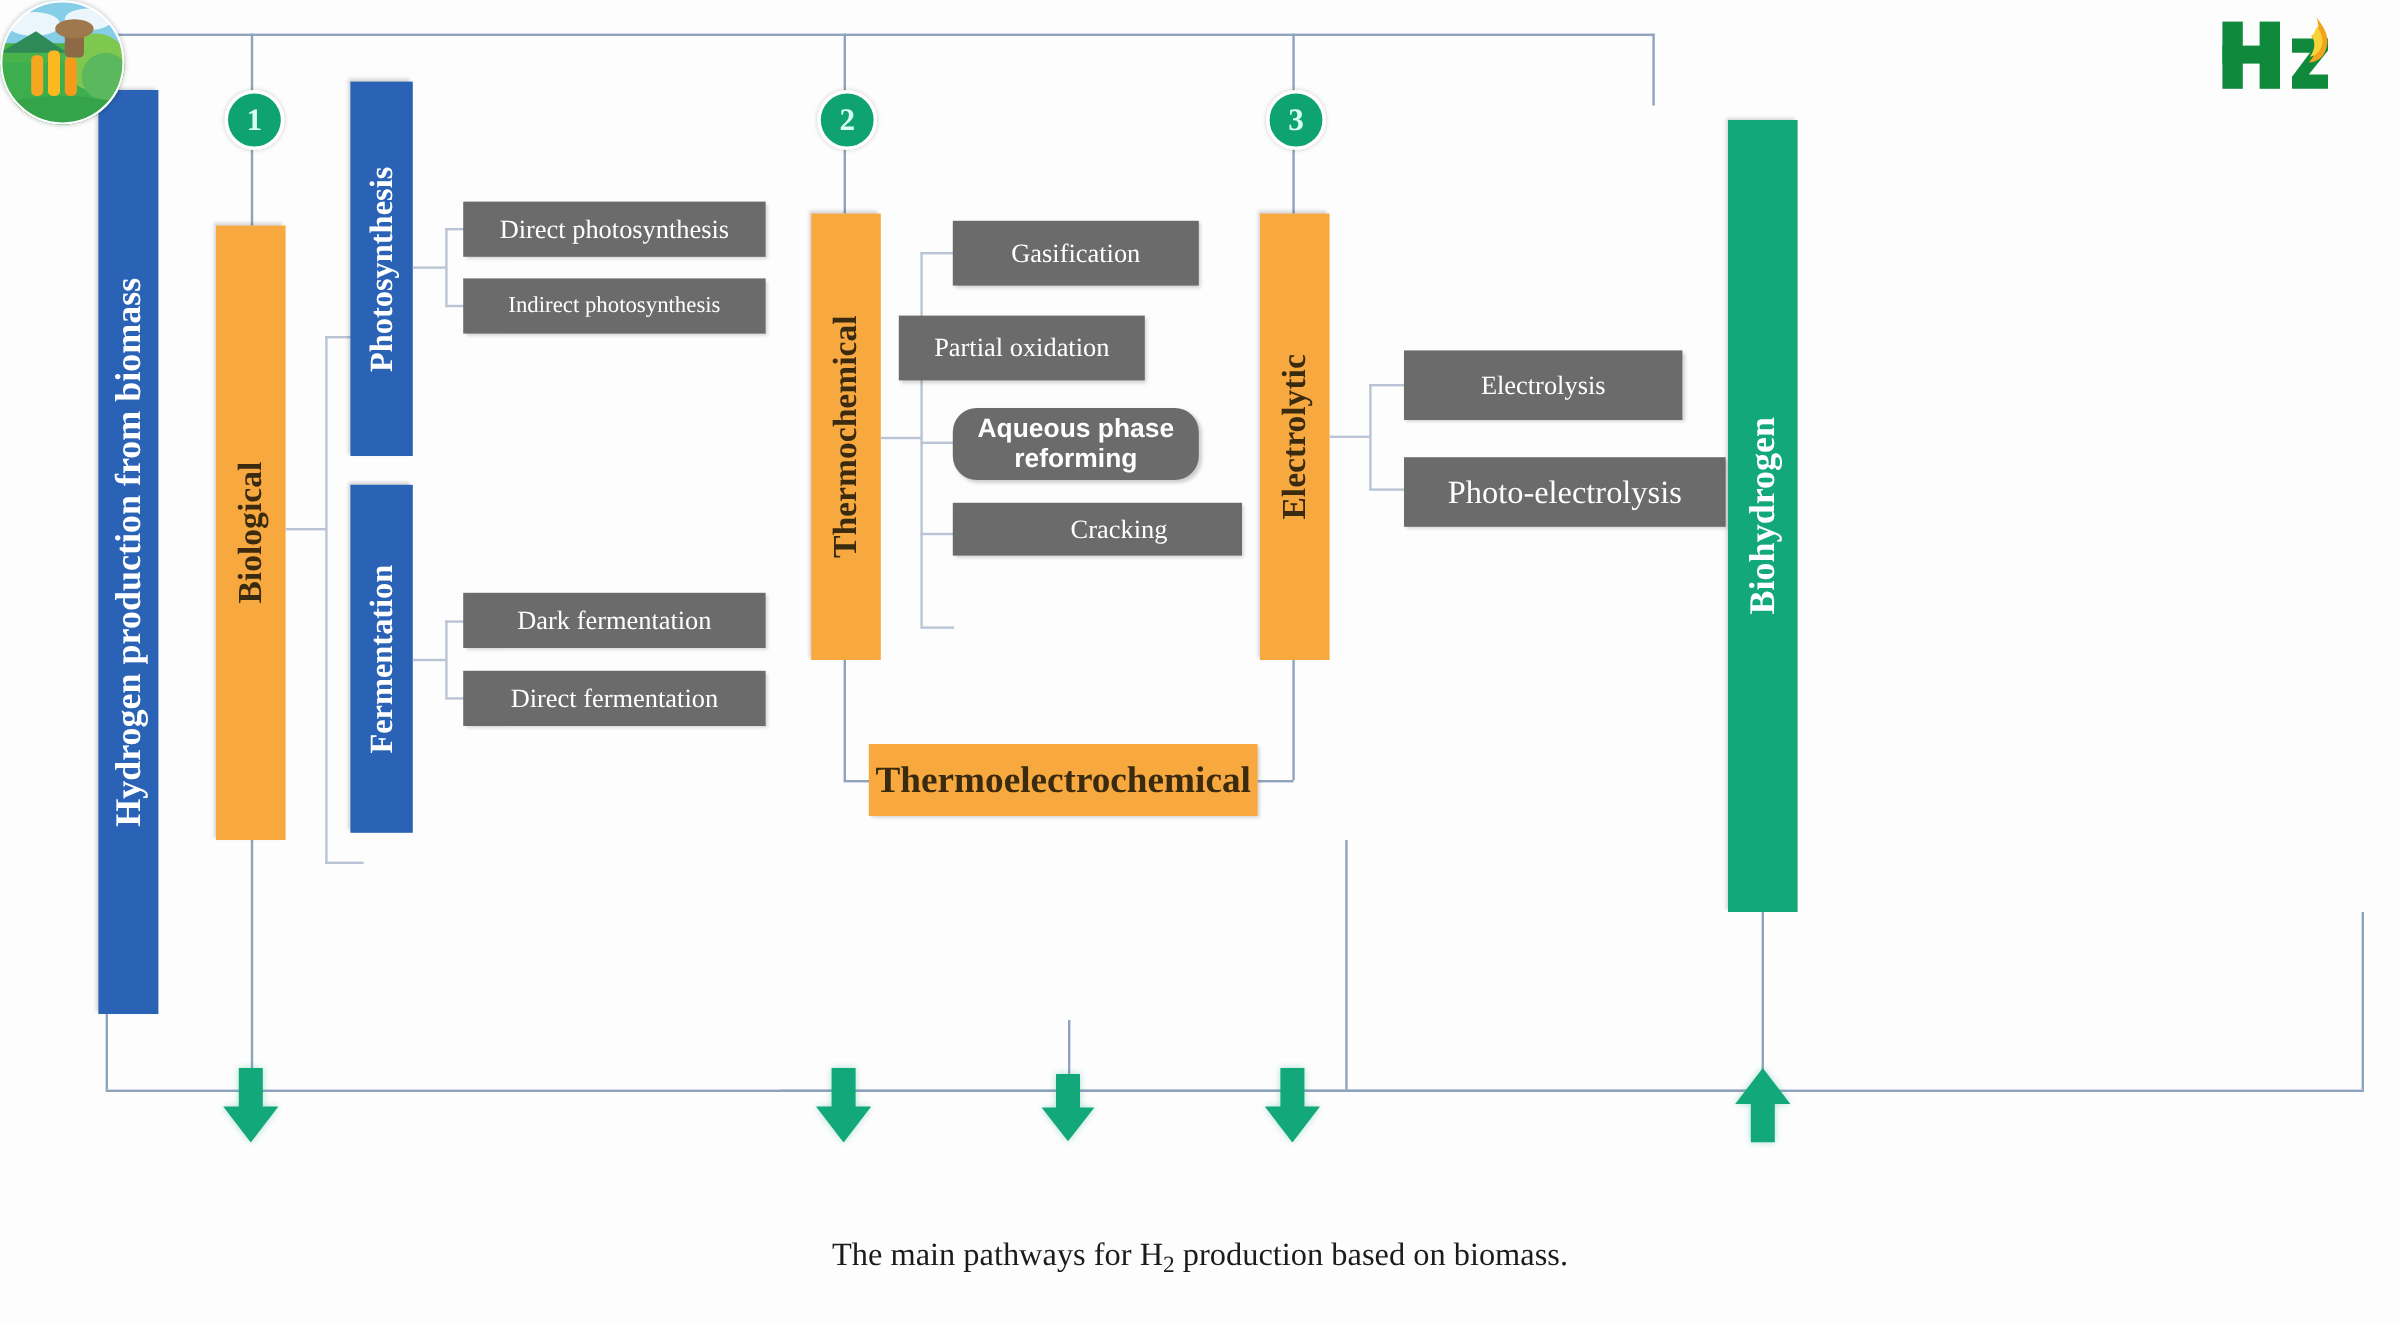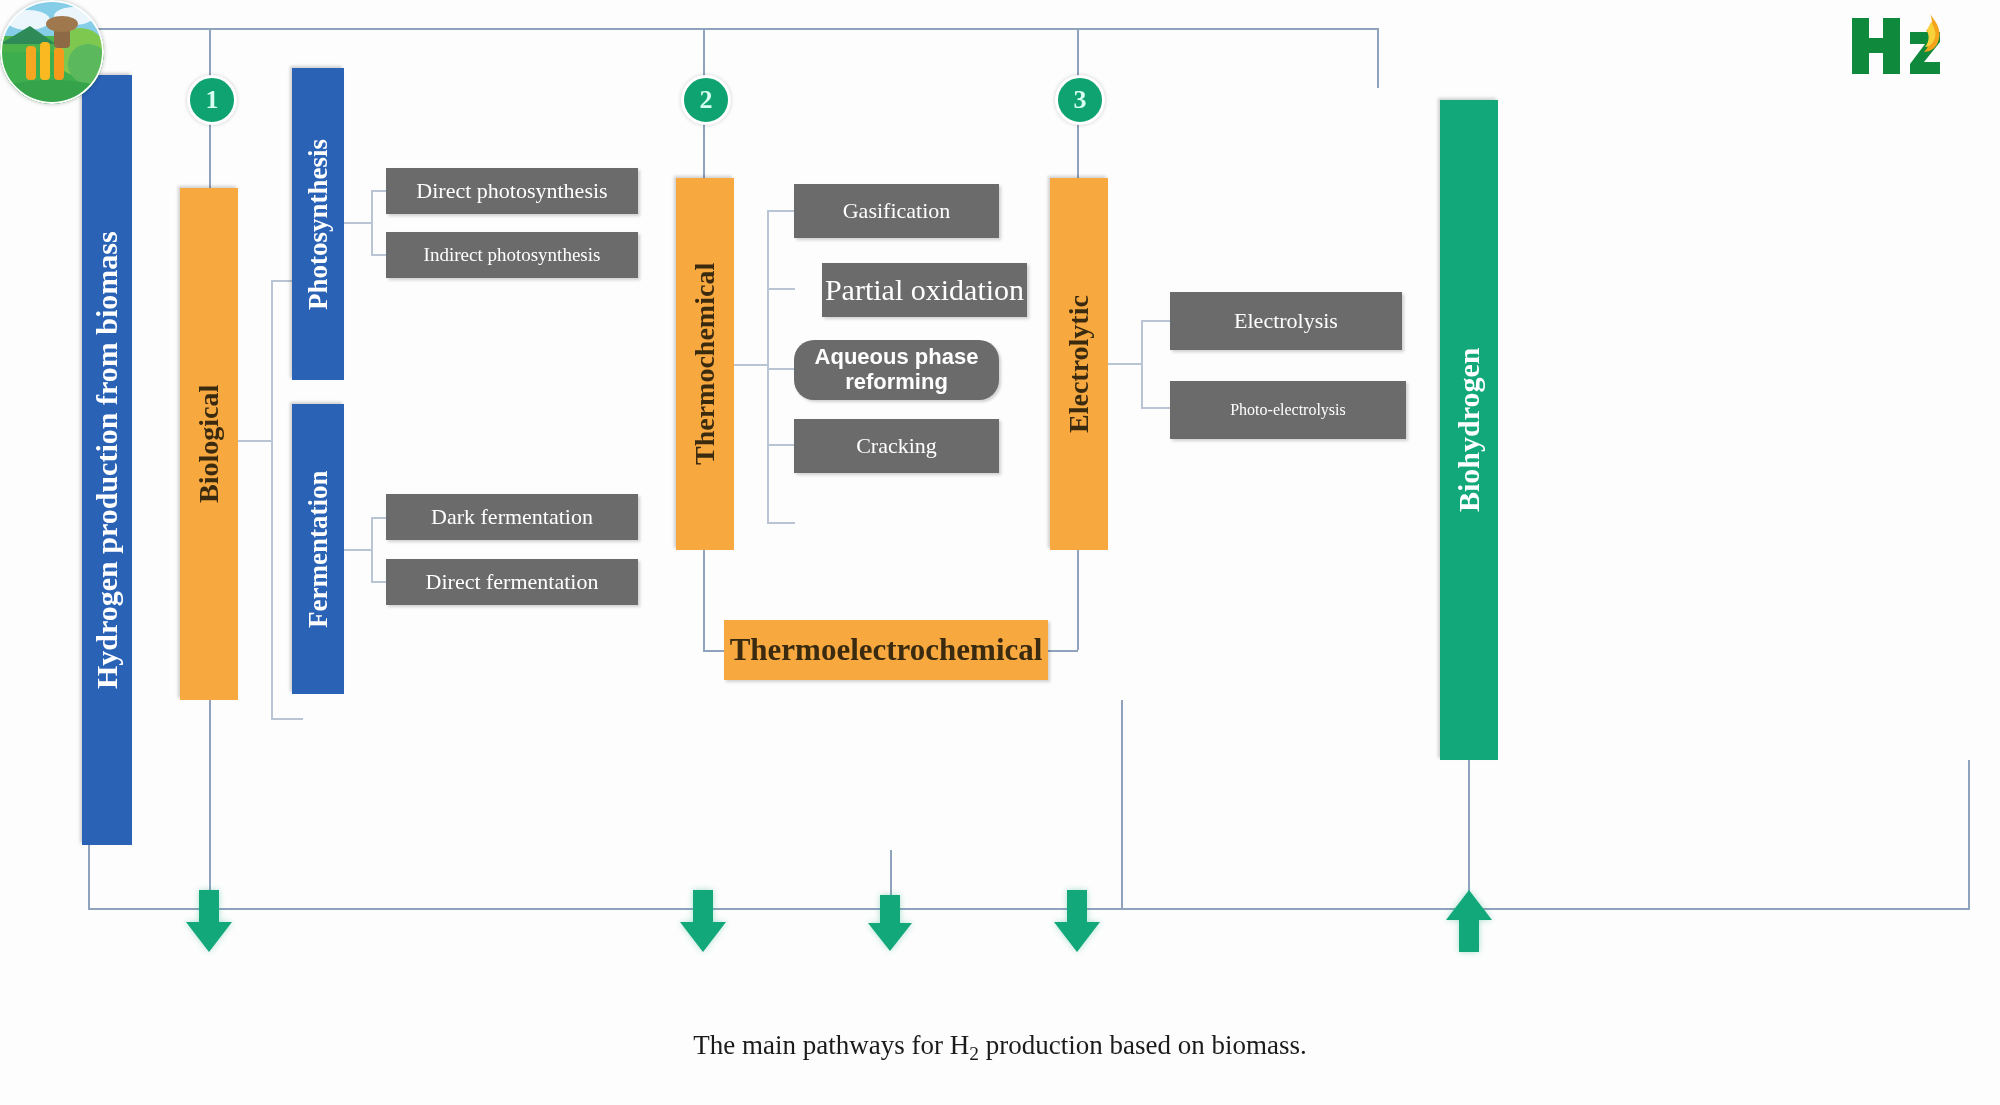--- a/index.html
+++ b/index.html
@@ -144,35 +144,35 @@
 
   <div class="ln lnh" style="left:734px; top:364px; width:34px;"></div>
   <div class="ln lnv" style="left:767px; top:210px; height:312px;"></div>
   <div class="ln lnh" style="left:767px; top:210px; width:28px;"></div>
   <div class="ln lnh" style="left:767px; top:288px; width:28px;"></div>
   <div class="ln lnh" style="left:767px; top:368px; width:28px;"></div>
   <div class="ln lnh" style="left:767px; top:444px; width:28px;"></div>
   <div class="ln lnh" style="left:767px; top:522px; width:28px;"></div>
 
   <div class="hbox grey" style="left:794px; top:184px; width:205px; height:54px; font-size:22px;">Gasification</div>
-  <div class="hbox grey" style="left:822px; top:263px; width:205px; height:54px; font-size:30px;">Partial oxidation</div>
+  <div class="hbox grey" style="left:749px; top:263px; width:205px; height:54px; font-size:22px;">Partial oxidation</div>
   <div class="hbox grey" style="left:794px; top:340px; width:205px; height:60px; font-size:22px; font-weight:bold; font-family:'Liberation Sans', sans-serif;border-radius:20px;">Aqueous phase reforming</div>
-  <div class="hbox grey" style="left:794px; top:419px; width:205px; height:54px; font-size:22px;">Cracking</div>
+  <div class="hbox grey" style="left:794px; top:419px; width:205px; height:44px; font-size:22px;padding-left:36px;">Cracking</div>
 
   <div class="badge" style="left:1055px; top:75px;">3</div>
 
   <div class="vbar orange" style="left:1050px; top:178px; width:58px; height:372px; font-size:28px;">Electrolytic</div>
 
   <div class="ln lnh" style="left:1108px; top:363px; width:34px;"></div>
   <div class="ln lnv" style="left:1141px; top:320px; height:88px;"></div>
   <div class="ln lnh" style="left:1141px; top:320px; width:30px;"></div>
   <div class="ln lnh" style="left:1141px; top:407px; width:30px;"></div>
 
   <div class="hbox grey" style="left:1170px; top:292px; width:232px; height:58px; font-size:22px;">Electrolysis</div>
-  <div class="hbox grey" style="left:1170px; top:381px; width:236px; height:58px; font-size:16px;">Photo-electrolysis</div>
+  <div class="hbox grey" style="left:1170px; top:381px; width:268px; height:58px; font-size:27px;">Photo-electrolysis</div>
 
   <div class="ln lnv lnblue" style="left:703px; top:550px; height:100px;"></div>
   <div class="ln lnh lnblue" style="left:703px; top:650px; width:22px;"></div>
   <div class="ln lnh lnblue" style="left:1048px;top:650px; width:30px;"></div>
   <div class="ln lnv lnblue" style="left:1077px;top:550px; height:100px;"></div>
 
   <div class="hbox orange" style="left:724px; top:620px; width:324px; height:60px; font-size:31px;">Thermoelectrochemical</div>
 
   <div class="vbar green" style="left:1440px; top:100px; width:58px; height:660px; font-size:30px;">Biohydrogen</div>
 

